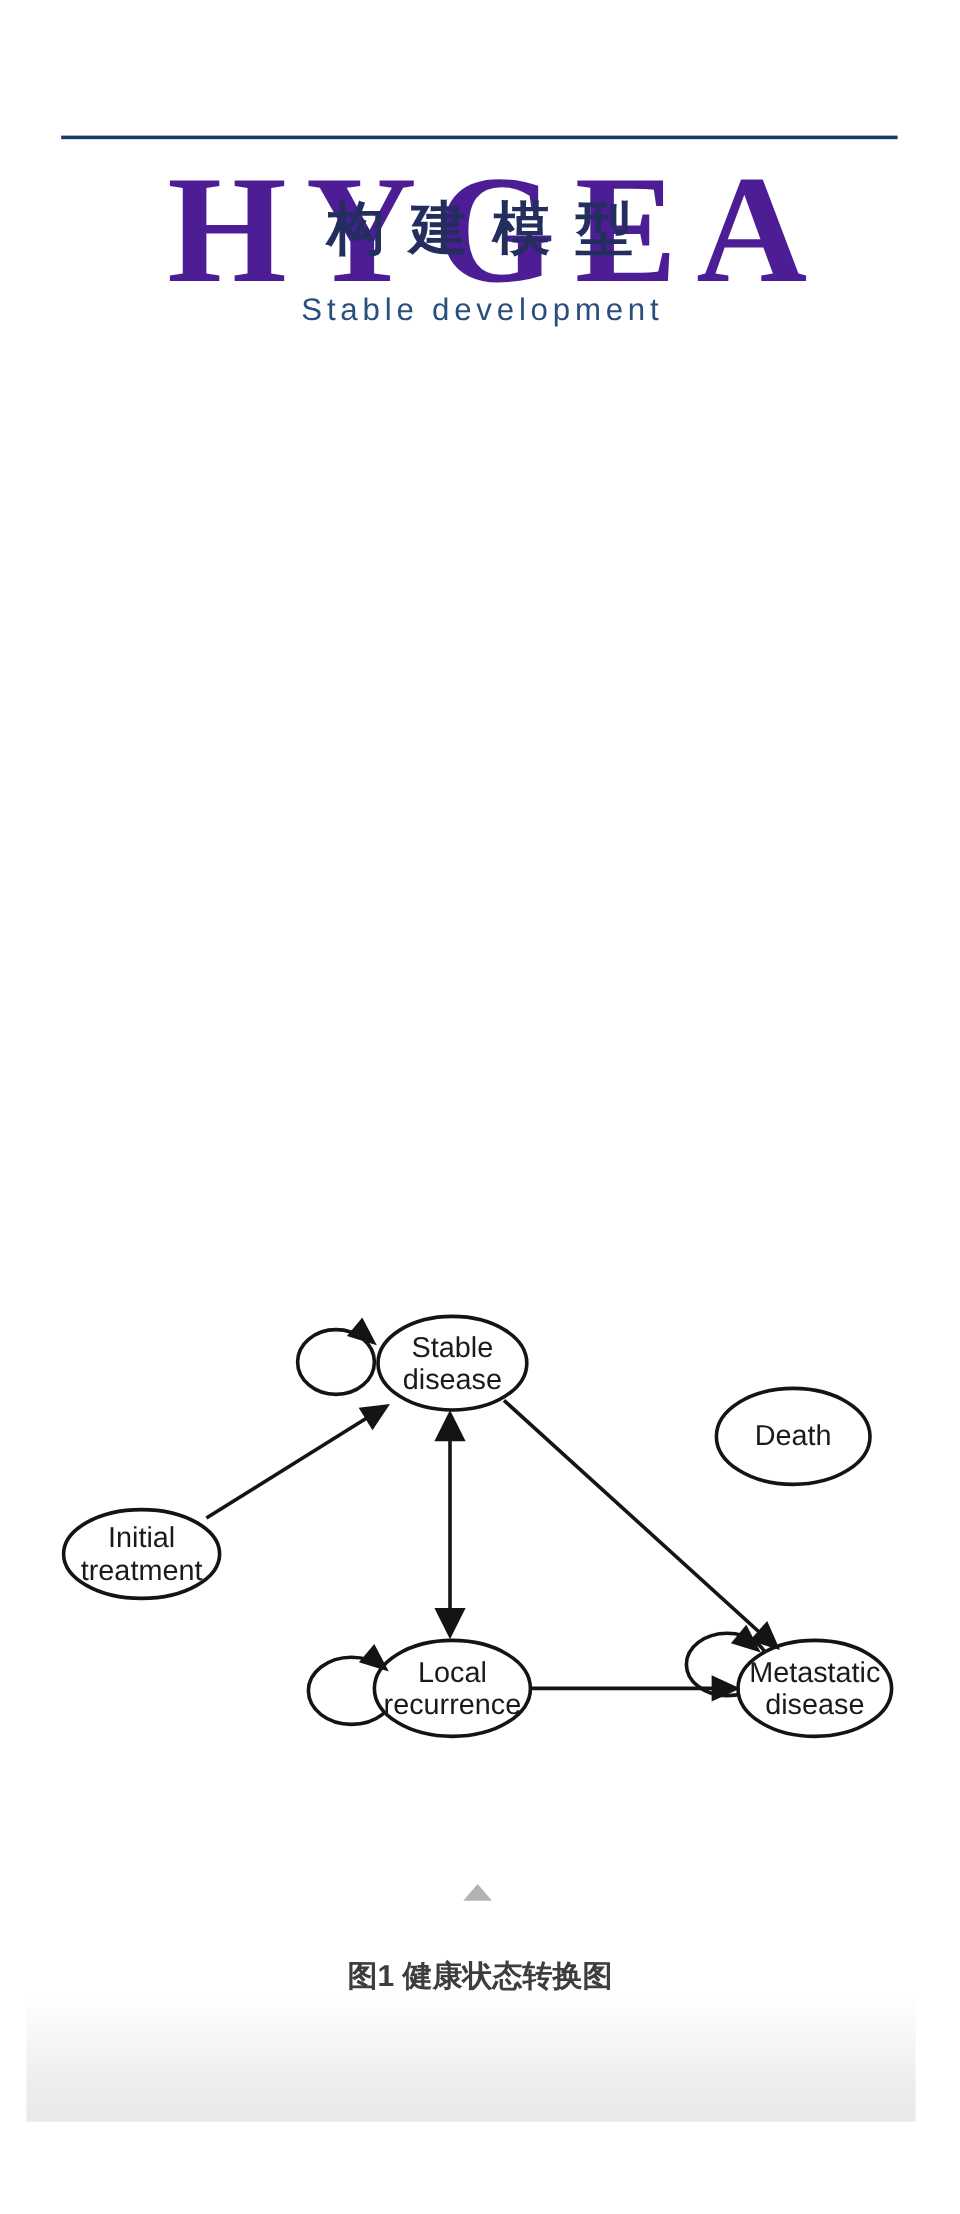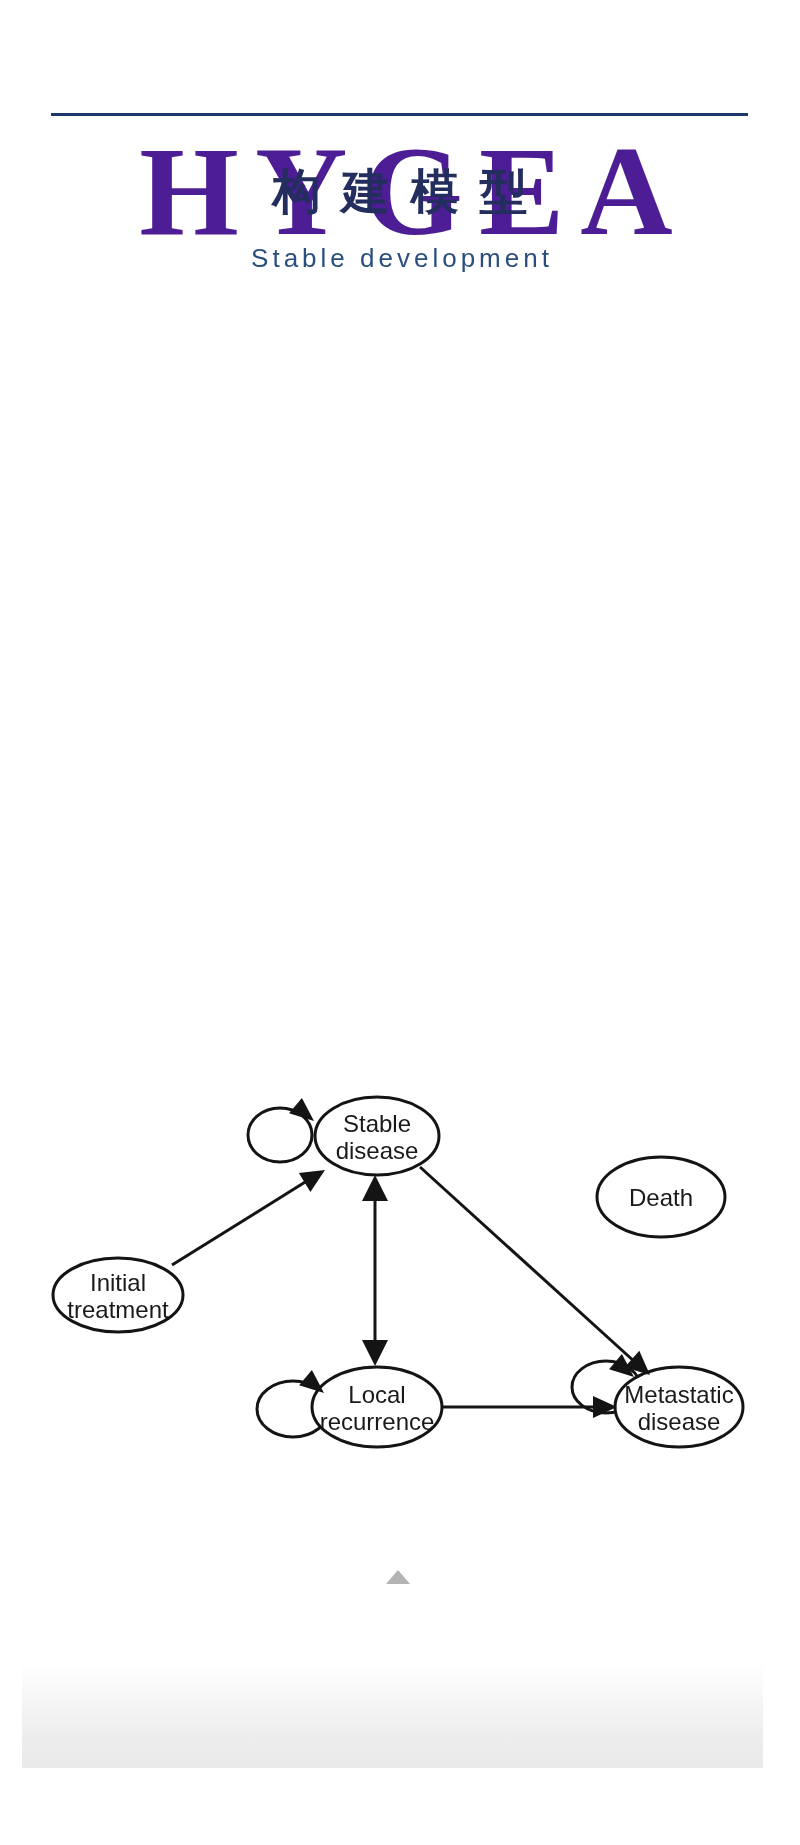--- a/index.html
+++ b/index.html
@@ -105,16 +105,17 @@
         <text x="377" y="319">Local</text>
         <text x="377" y="346">recurrence</text>
         <text x="679" y="319">Metastatic</text>
         <text x="679" y="346">disease</text>
       </g>
     </svg>
   </figure>
 
   <div class="collapse-triangle"></div>
 
+  <p class="caption">图1 健康状态转换图</p>
 
   <div class="bottom-fade"></div>
 
 </div>
 
 </body></html>

